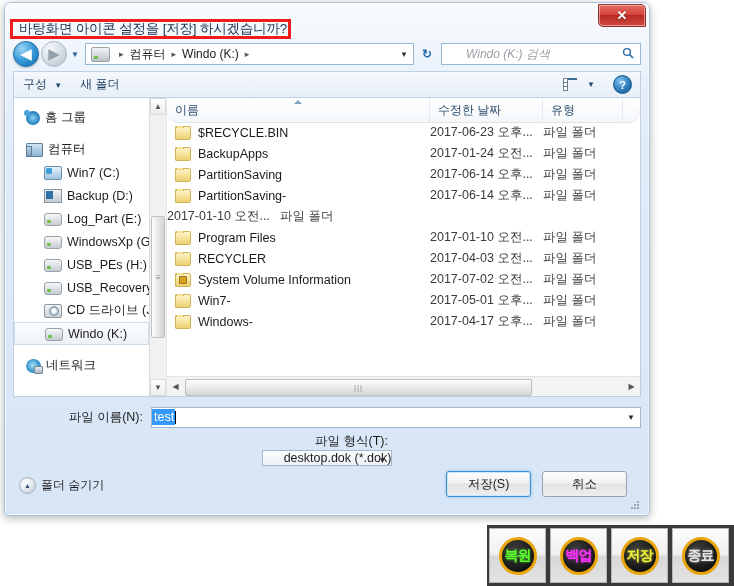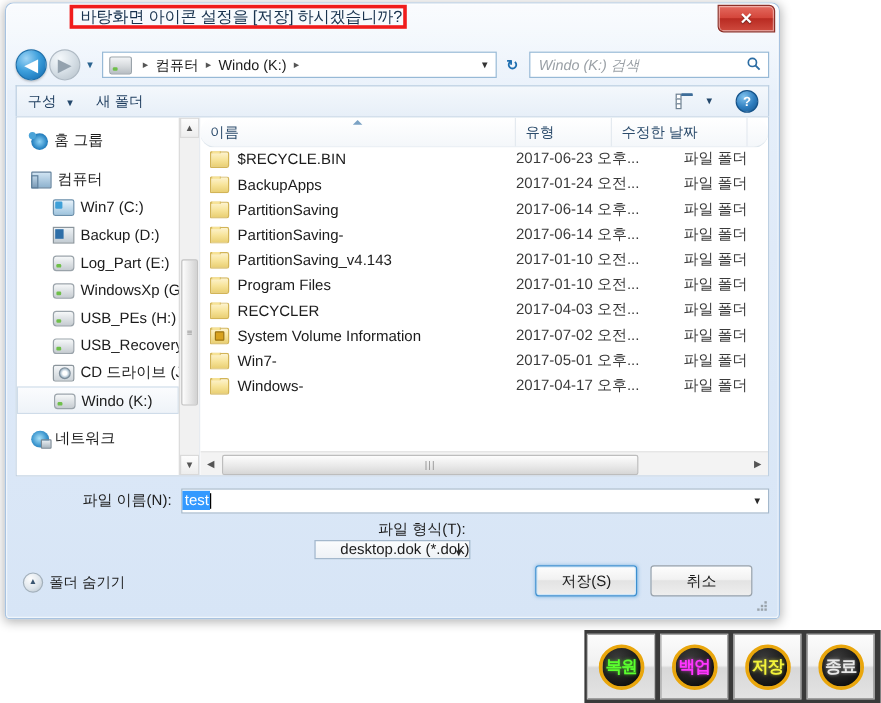--- a/index.html
+++ b/index.html
@@ -28,25 +28,25 @@
     border-radius: 6px 6px 0 0;
     background: linear-gradient(to bottom, rgba(255,255,255,.75), rgba(255,255,255,.15));
     pointer-events:none;
   }
 
   
   .titlebar {
     position: absolute; left: 0; top: 0; right: 0; height: 34px;
   }
   .title-redbox {
-    position: absolute; left: 5px; top: 1px;
+    position: absolute; left: 5px; top: 16px;
     width: 281px; height: 20px;
     border: 3px solid #f01c1c;
     box-sizing: border-box;
-    display: flex; align-items: center; margin-left: 48px;
+    display: flex; align-items: center;
   }
   .title-text {
     font-size: 13.5px; color: #18324e; padding-left: 6px;
     white-space: nowrap; letter-spacing: -0.2px;
   }
   .close-btn {
     position: absolute; right: 3px; top: 1px;
     width: 46px; height: 21px;
     border-radius: 0 5px 0 5px;
     background: linear-gradient(to bottom, #e46b60 0%, #d4453a 48%, #b92b22 50%, #cf4a3e 100%);
@@ -105,21 +105,21 @@
     width:22px; height:22px; margin-left:2px; flex:none;
     display:flex; align-items:center; justify-content:center;
     font-size:12px; color:#1f6fb0; font-weight:bold;
   }
   .searchbox {
     width:200px; height:22px; margin-left:3px; flex:none;
     background:#fff; border:1px solid #97b9d6; box-sizing:border-box;
     display:flex; align-items:center;
   }
   .searchbox .ph {
-    font-size:12px; color:#9aa0a6; font-style:italic; padding-left:7px;
+    font-size:12px; color:#9aa0a6; font-style:italic; padding-left:24px;
     white-space:nowrap; overflow:hidden;
   }
   .search-icon { margin-left:auto; margin-right:6px; font-size:12px; color:#2b6ca3; }
 
   
   .toolbar {
     position:absolute; left:8px; top:68px; right:8px; height:26px;
     background: linear-gradient(to bottom, #f4f8fc 0%, #e7eff8 100%);
     border:1px solid #bed0e2; border-bottom:none; box-sizing:border-box;
     display:flex; align-items:center;
@@ -225,21 +225,21 @@
   .sort-caret{
     position:absolute; left:50%; top:2px; margin-left:-4px;
     width:0;height:0; border-left:4px solid transparent; border-right:4px solid transparent;
     border-bottom:4px solid #7ba2c4;
   }
   .rows { position:absolute; left:0; top:24px; right:0; bottom:20px; overflow:hidden; }
   .row { height:21px; display:flex; align-items:center; }
   .cell { font-size:12.5px; color:#1b1b1b; box-sizing:border-box; white-space:nowrap; overflow:hidden;}
   .c-name { width:263px; display:flex; align-items:center; padding-left:8px; }
   .c-date { width:113px; color:#3a3a3a; }
-  .c-type { width:80px; color:#3a3a3a;text-align:right; }
+  .c-type { width:80px; color:#3a3a3a; }
   .folder-icon {
     width:14px; height:12px; margin-right:7px; flex:none; position:relative;
     background: linear-gradient(to bottom, #fdf3cf 0%, #f7e49a 50%, #e9cf73 100%);
     border:1px solid #d2b457; border-radius:1px 2px 2px 1px;
   }
   .folder-icon:before{
     content:""; position:absolute; left:0; top:-3px; width:6px; height:3px;
     background:#f6e296; border:1px solid #d2b457; border-bottom:none; border-radius:1px 1px 0 0;
   }
   .folder-icon.locked:after{
@@ -474,26 +474,26 @@
           </div>
         </div>
       </div>
 
       <div class="listpane">
         <div class="colhead">
           <div class="ch ch-name">
             <span>이름</span>
             <span class="sort-caret"></span>
           </div>
+          <div class="ch ch-date">
+            <span>수정한 날짜</span>
+          </div>
           <div class="ch ch-type">
             <span>유형</span>
           </div>
-          <div class="ch ch-date">
-            <span>수정한 날짜</span>
-          </div>
         </div>
 
         <div class="rows" id="file-rows">
             <div class="row">
               <div class="cell c-name">
                 <span class="folder-icon"></span>
                 <span>$RECYCLE.BIN</span>
               </div>
               <div class="cell c-date">2017-06-23 오후...</div>
               <div class="cell c-type">파일 폴더</div>
@@ -516,24 +516,20 @@
             </div>
             <div class="row">
               <div class="cell c-name">
                 <span class="folder-icon"></span>
                 <span>PartitionSaving-</span>
               </div>
               <div class="cell c-date">2017-06-14 오후...</div>
               <div class="cell c-type">파일 폴더</div>
             </div>
             <div class="row">
-              <div class="cell c-name">
-                <span class="folder-icon"></span>
-                <span>PartitionSaving_v4.143</span>
-              </div>
               <div class="cell c-date">2017-01-10 오전...</div>
               <div class="cell c-type">파일 폴더</div>
             </div>
             <div class="row">
               <div class="cell c-name">
                 <span class="folder-icon"></span>
                 <span>Program Files</span>
               </div>
               <div class="cell c-date">2017-01-10 오전...</div>
               <div class="cell c-type">파일 폴더</div>

